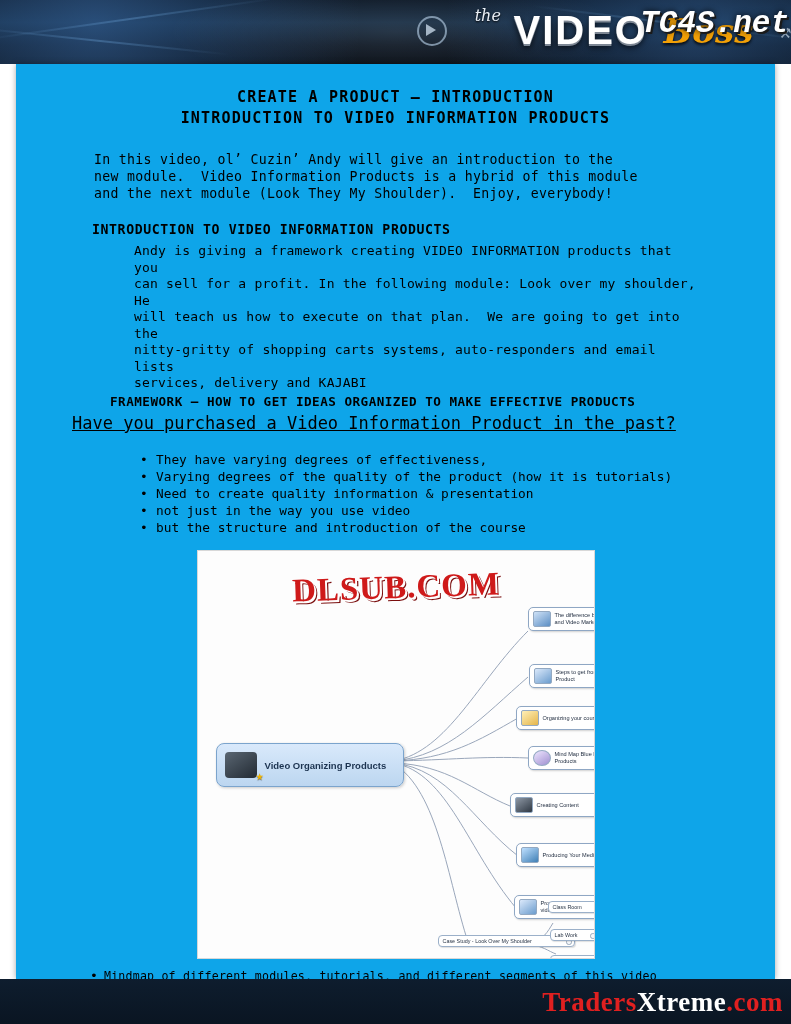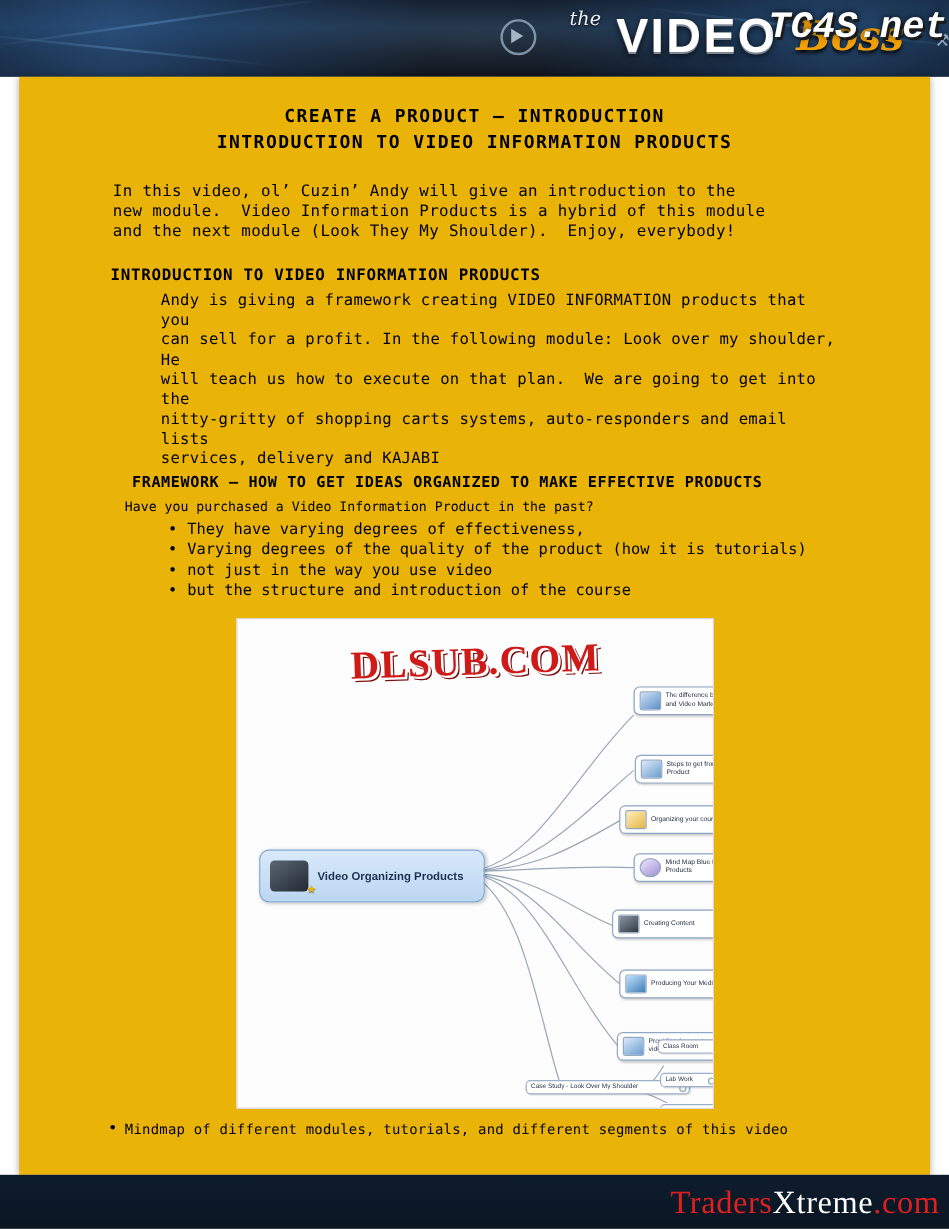--- a/index.html
+++ b/index.html
@@ -116,21 +116,21 @@
     letter-spacing: 0px;
   }
 
   
   #sheet {
     position: absolute;
     left: 16px;
     top: 64px;
     width: 759px;
     height: 915px;
-    background: #eab308;
+    background: #0ea5e9;
     box-shadow: 0 0 6px rgba(0,0,0,0.35);
   }
 
   #title-block {
     margin-top: 23px;
     text-align: center;
   }
   .doc-title {
     font-family: "DejaVu Sans Mono", monospace;
     font-weight: bold;
@@ -162,26 +162,27 @@
     letter-spacing: .2px;
     white-space: pre-wrap;
   }
   .h-sub {
     margin: 2px 0 0 94px;
     font-weight: bold;
     font-size: 12.6px;
     letter-spacing: .5px;
   }
   .sub-para {
-    margin: 6px 0 0 88px;
-    font-size: 11px;
+    margin: 6px 0 0 56px;
+    font-size: 17px;
     line-height: 16.5px;
+    text-decoration: underline;
   }
   ul.bullets {
-    margin: 2px 0 0 0;
+    margin: 20px 0 0 0;
     padding: 0 0 0 140px;
     list-style: none;
   }
   ul.bullets li {
     position: relative;
     font-size: 12.8px;
     line-height: 17px;
     padding-left: 0;
     margin-top: 0px;
   }
@@ -332,21 +333,21 @@
     left: 0; top: 979px;
     width: 791px;
     height: 45px;
     background: linear-gradient(180deg,#0e1d2e 0%, #0a1522 100%);
   }
   #footer-brand {
     position: absolute;
     right: 8px;
     top: 8px;
     font-family: "Liberation Serif", serif;
-    font-weight: normal;
+    font-weight: bold;
     font-size: 27px;
     color: #ffffff;
     letter-spacing: .5px;
     margin-left: 12px;
   }
   #footer-brand .red { color: #e02020; }
 </style>
 </head>
 <body>
 
@@ -384,20 +385,21 @@
 will teach us how to execute on that plan.  We are going to get into the
 nitty-gritty of shopping carts systems, auto-responders and email lists
 services, delivery and KAJABI</div>
 
   <div class="h-sub">FRAMEWORK – HOW TO GET IDEAS ORGANIZED TO MAKE EFFECTIVE PRODUCTS</div>
   <div class="sub-para">Have you purchased a Video Information Product in the past?</div>
 
   <ul class="bullets">
     <li>They have varying degrees of effectiveness,</li>
     <li>Varying degrees of the quality of the product (how it is tutorials)</li>
+    <li>Need to create quality information &amp; presentation</li>
     <li>not just in the way you use video</li>
     <li>but the structure and introduction of the course</li>
   </ul>
 
   <div id="mindmap">
 
     <svg id="mm-svg" width="396" height="407">
       <g fill="none" stroke="#9aa7bb" stroke-width="1">
         <path d="M196 210 C 250 200, 280 130, 330 80"></path>
         <path d="M196 210 C 250 205, 285 165, 330 126"></path>

